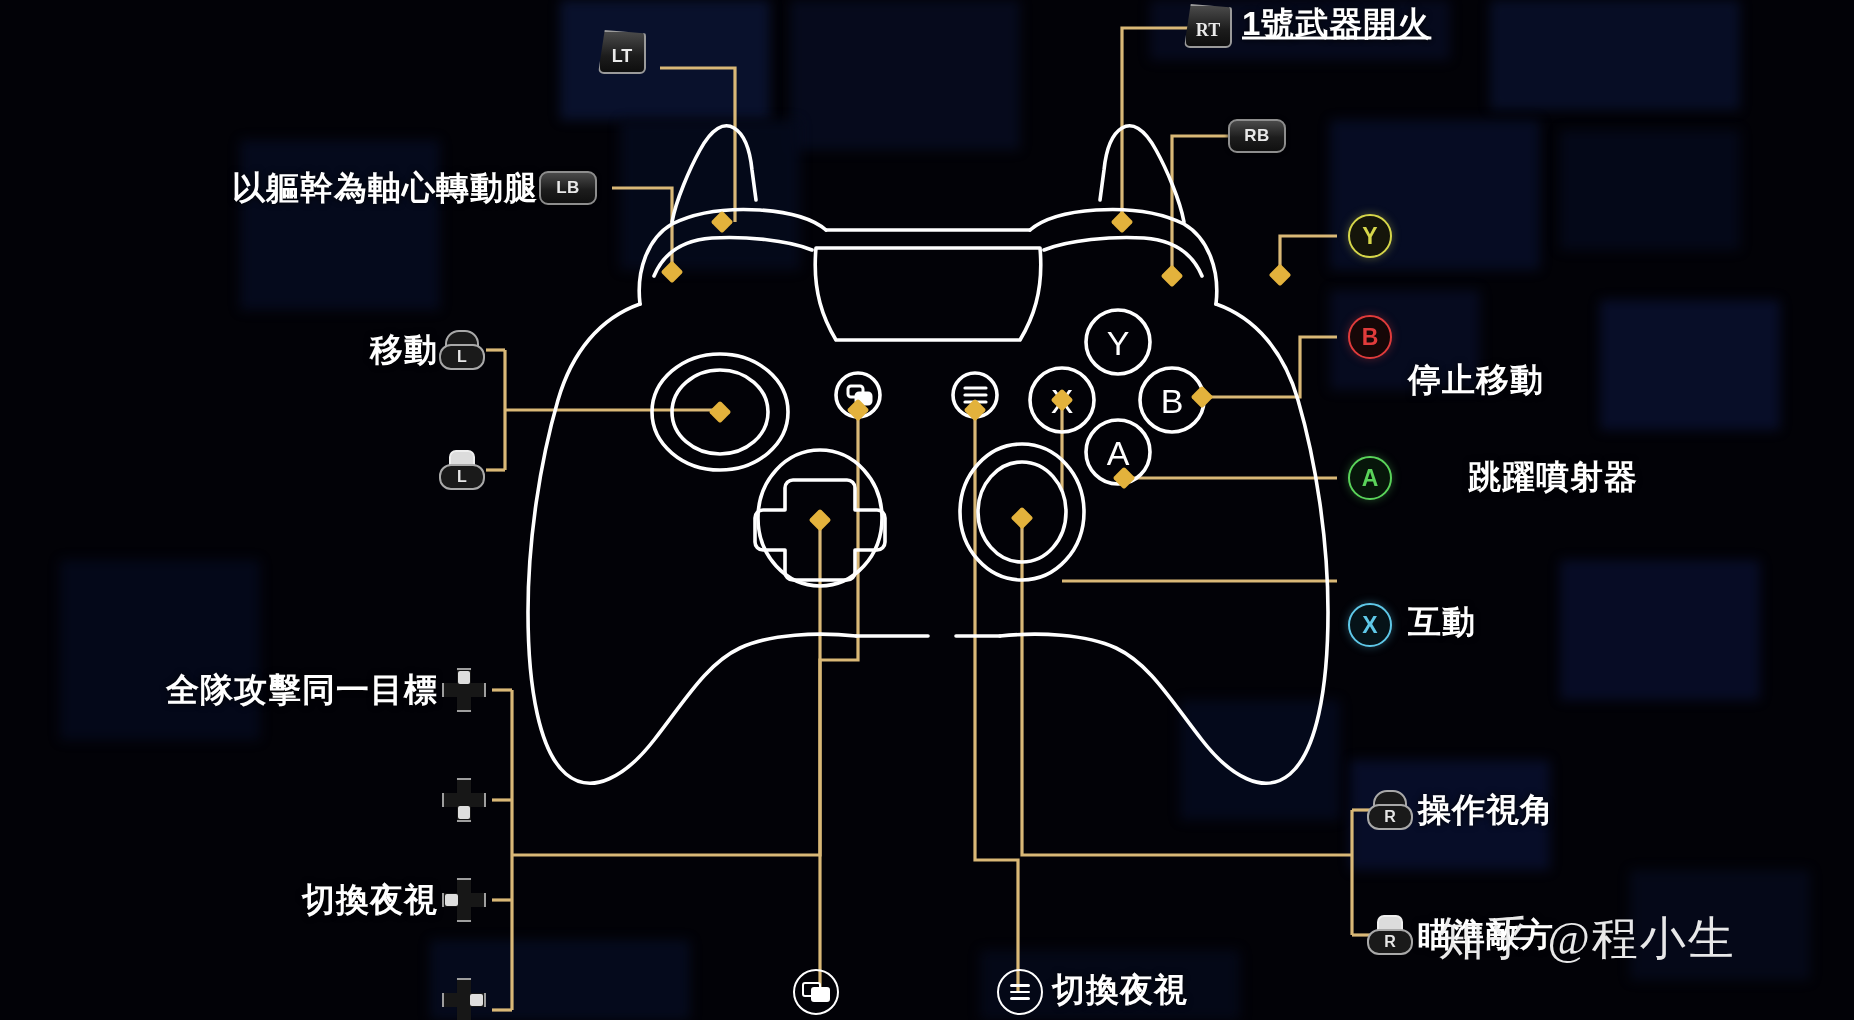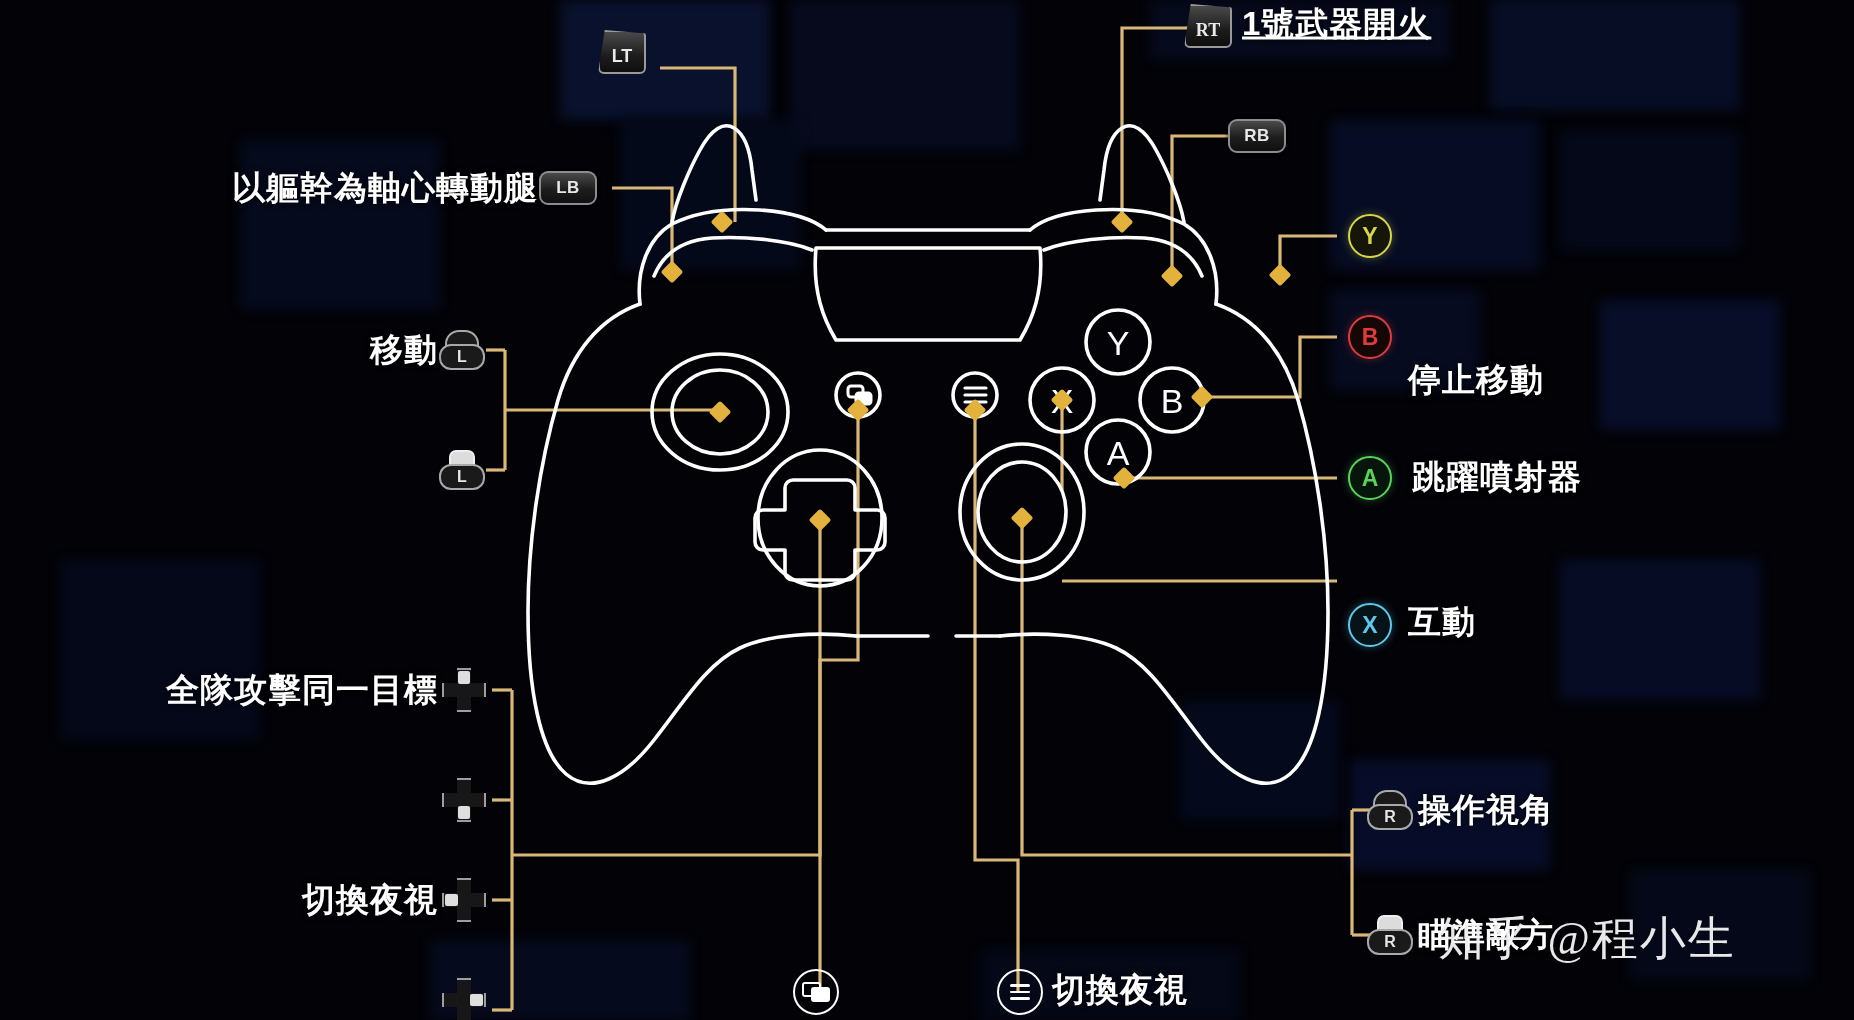--- a/index.html
+++ b/index.html
@@ -320,21 +320,21 @@
   </div>
 
   <div class="chip" style="left:1370px;top:337px;">
     <div class="face" style="border:2.5px solid #e03b3b;color:#e03b3b;background:#160707;box-shadow:0 0 10px rgba(224,59,59,.35);">B</div>
   </div>
   <div class="lbl r" style="left:1408px;top:336px;margin-top:44px;">停止移動</div>
 
   <div class="chip" style="left:1370px;top:478px;">
     <div class="face" style="border:2.5px solid #5ad35a;color:#5ad35a;background:#07160a;box-shadow:0 0 10px rgba(90,211,90,.35);">A</div>
   </div>
-  <div class="lbl r" style="left:1412px;top:477px;">跳躍噴射器</div>
+  <div class="lbl r" style="left:1468px;top:477px;">跳躍噴射器</div>
 
   <div class="chip" style="left:1370px;top:625px;">
     <div class="face" style="border:2.5px solid #5fc8e8;color:#5fc8e8;background:#061318;box-shadow:0 0 10px rgba(95,200,232,.35);">X</div>
   </div>
   <div class="lbl r" style="left:1408px;top:622px;">互動</div>
 
   <div class="chip" style="left:462px;top:350px;">
     <div class="stick wide">
       <div class="cap"></div>
       <div class="base">L</div>

